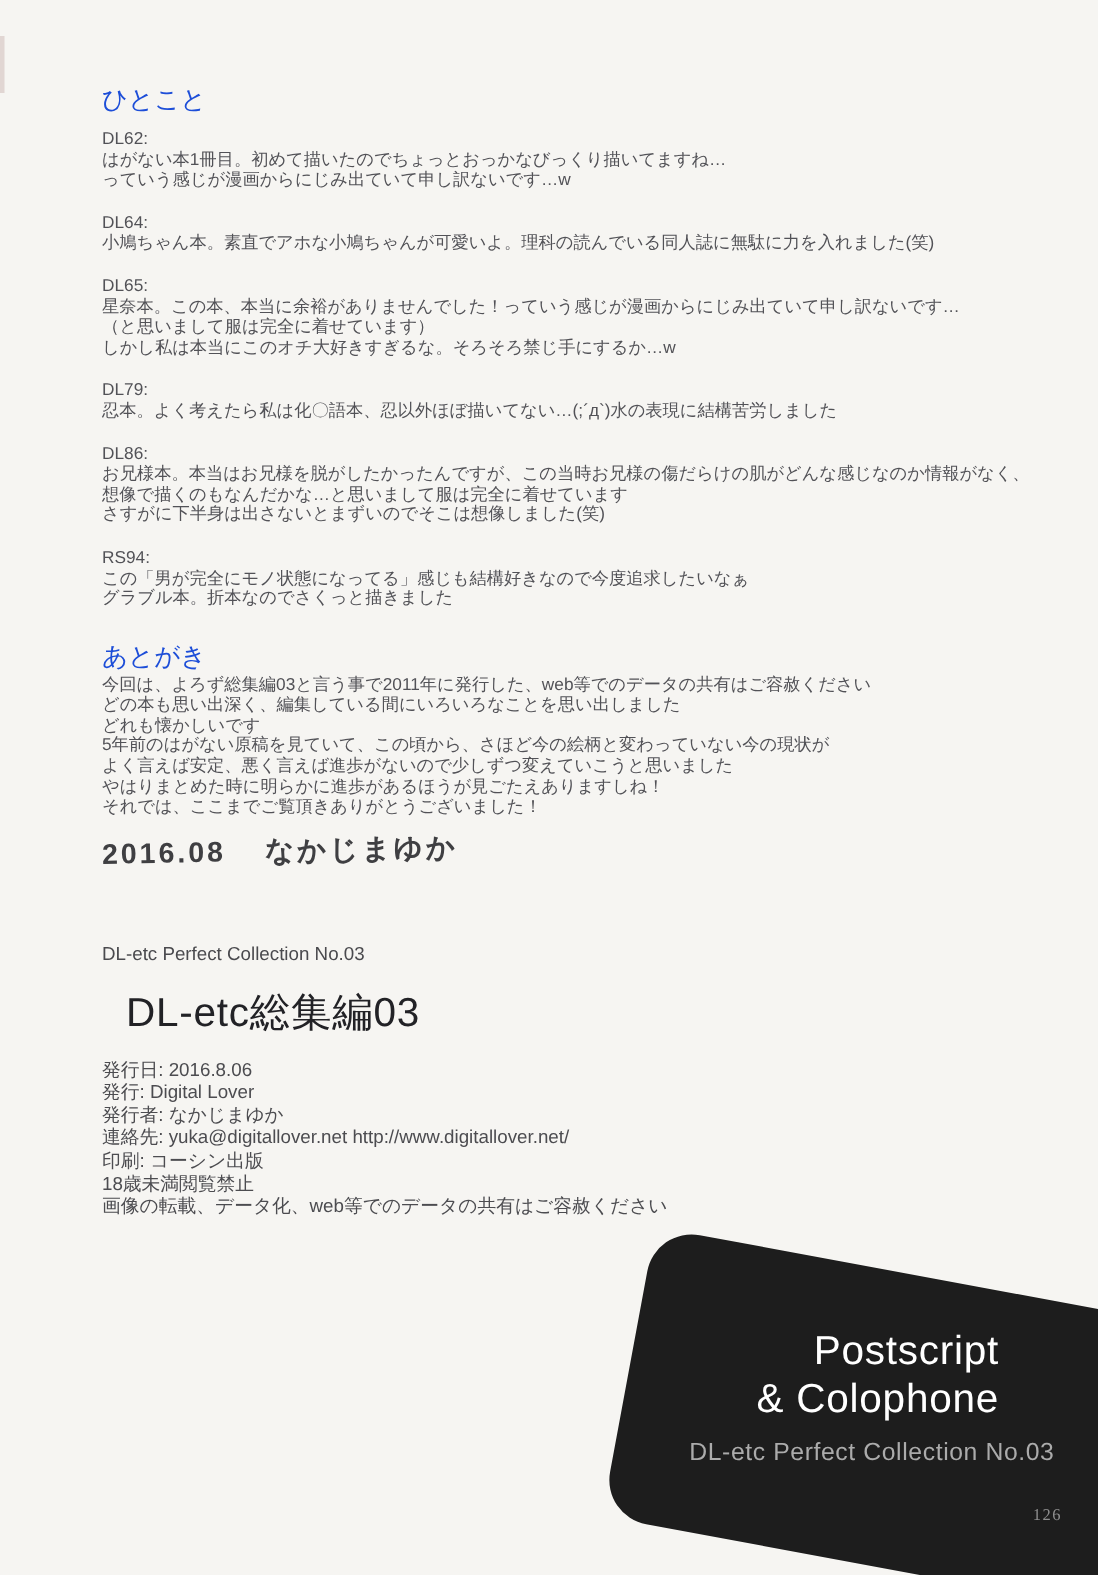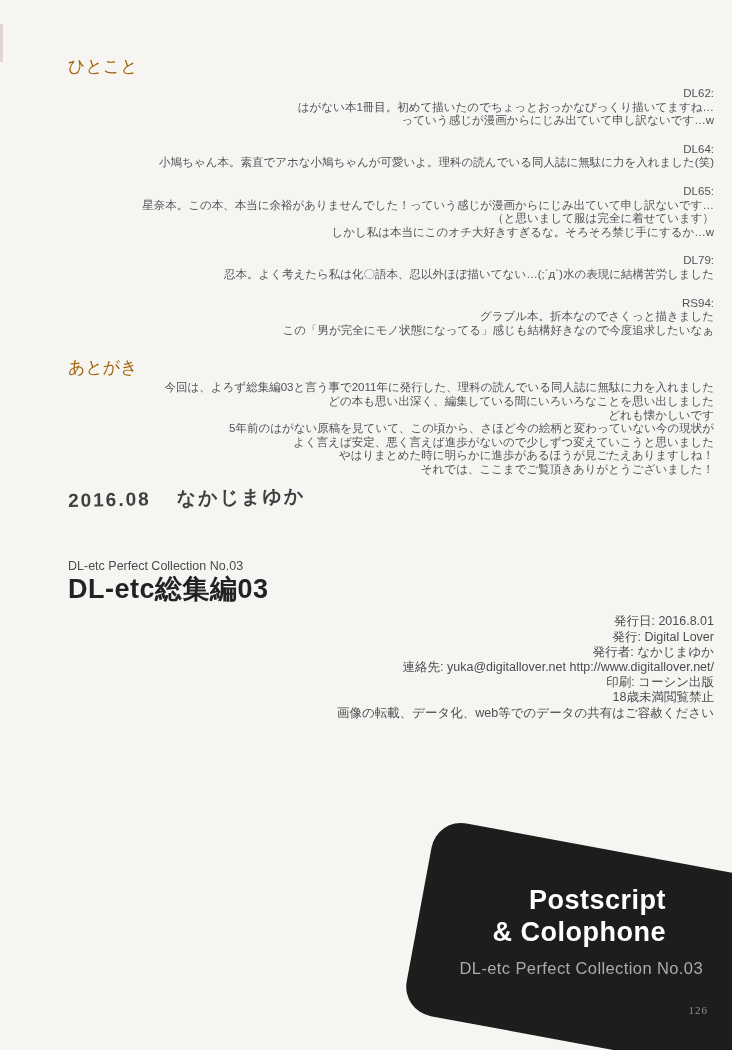--- a/index.html
+++ b/index.html
@@ -23,52 +23,52 @@
   .scan-mark {
     position: absolute; left: 0; top: 24px; width: 3px; height: 38px;
     background: #d8c9c6; opacity: .7;
   }
   .page-body {
     position: absolute; left: 68px; top: 56px; width: 646px;
     font-size: 11.5px; line-height: 13.6px;
   }
   .sec-header {
     font-size: 17px; line-height: 22px; font-weight: normal;
-    color: #a16207; margin: 0 0 9px 0;
+    color: #1d4ed8; margin: 0 0 9px 0;
   }
   .entry { margin: 0 0 15px 0; }
-  .entry-label, .entry-line, .para-line, .colophon-line { white-space: nowrap; text-align: right; }
+  .entry-label, .entry-line, .para-line, .colophon-line { white-space: nowrap; }
   .atogaki-header { margin-top: 20px; margin-bottom: 2px; }
   .signature {
     margin-top: 13px; display: flex; gap: 26px; align-items: baseline;
     font-size: 19px; line-height: 24px; color: #3f3f42;
     letter-spacing: 2px; transform: rotate(-1.2deg); transform-origin: left center;
     font-weight: bold;
   }
   .title-block { margin-top: 46px; }
   .collection-label { font-size: 12.5px; line-height: 15px; color: #4a4a4e; }
   .book-title {
-    font-size: 27px; line-height: 30px; font-weight: bold; color: #222226;
-    letter-spacing: 0.5px; margin: 0;
+    font-size: 27px; line-height: 30px; font-weight: normal; color: #222226;
+    letter-spacing: 0.5px; margin: 16px;
   }
   .colophon { margin-top: 10px; font-size: 12.5px; line-height: 15.2px; color: #4c4c50; }
 
   
   .badge-shape {
     position: absolute; left: 437px; top: 818px;
     width: 620px; height: 196px;
     background: var(--badge-bg);
     border-radius: 30px;
     transform: rotate(10.5deg);
     transform-origin: top left;
   }
   .badge-title {
     position: absolute; top: 884px; right: 66px;
     text-align: right; color: #ffffff;
-    font-size: 27px; line-height: 32px; font-weight: bold;
+    font-size: 27px; line-height: 32px; font-weight: normal;
     letter-spacing: 0.5px;
   }
   .badge-subtitle {
     position: absolute; top: 959px; right: 29px;
     color: var(--badge-subtitle);
     font-size: 16.5px; line-height: 19px; letter-spacing: 0.4px;
   }
   .page-number {
     position: absolute; top: 1004px; right: 24px;
     color: var(--page-number); font-size: 11px; line-height: 13px;
@@ -103,51 +103,57 @@
       <div class="entry-line">星奈本。この本、本当に余裕がありませんでした！っていう感じが漫画からにじみ出ていて申し訳ないです…</div>
       <div class="entry-line">（と思いまして服は完全に着せています）</div>
       <div class="entry-line">しかし私は本当にこのオチ大好きすぎるな。そろそろ禁じ手にするか…w</div>
     </div>
 
     <div class="entry">
       <div class="entry-label">DL79:</div>
       <div class="entry-line">忍本。よく考えたら私は化〇語本、忍以外ほぼ描いてない…(;´д`)水の表現に結構苦労しました</div>
     </div>
 
+    <div class="entry">
+      <div class="entry-label">DL86:</div>
+      <div class="entry-line">お兄様本。本当はお兄様を脱がしたかったんですが、この当時お兄様の傷だらけの肌がどんな感じなのか情報がなく、</div>
+      <div class="entry-line">想像で描くのもなんだかな…と思いまして服は完全に着せています</div>
+      <div class="entry-line">さすがに下半身は出さないとまずいのでそこは想像しました(笑)</div>
+    </div>
 
     <div class="entry">
       <div class="entry-label">RS94:</div>
+      <div class="entry-line">この「男が完全にモノ状態になってる」感じも結構好きなので今度追求したいなぁ</div>
       <div class="entry-line">グラブル本。折本なのでさくっと描きました</div>
-      <div class="entry-line">この「男が完全にモノ状態になってる」感じも結構好きなので今度追求したいなぁ</div>
     </div>
 
     <h2 class="sec-header atogaki-header">あとがき</h2>
 
     <div class="atogaki-para">
-      <div class="para-line">今回は、よろず総集編03と言う事で2011年に発行した、理科の読んでいる同人誌に無駄に力を入れました</div>
+      <div class="para-line">今回は、よろず総集編03と言う事で2011年に発行した、web等でのデータの共有はご容赦ください</div>
       <div class="para-line">どの本も思い出深く、編集している間にいろいろなことを思い出しました</div>
       <div class="para-line">どれも懐かしいです</div>
       <div class="para-line">5年前のはがない原稿を見ていて、この頃から、さほど今の絵柄と変わっていない今の現状が</div>
       <div class="para-line">よく言えば安定、悪く言えば進歩がないので少しずつ変えていこうと思いました</div>
       <div class="para-line">やはりまとめた時に明らかに進歩があるほうが見ごたえありますしね！</div>
       <div class="para-line">それでは、ここまでご覧頂きありがとうございました！</div>
     </div>
 
     <div class="signature">
       <span>2016.08</span>
       <span>なかじまゆか</span>
     </div>
 
     <div class="title-block">
       <div class="collection-label">DL-etc Perfect Collection No.03</div>
       <h1 class="book-title">DL-etc総集編03</h1>
     </div>
 
     <div class="colophon">
-      <div class="colophon-line">発行日: 2016.8.01</div>
+      <div class="colophon-line">発行日: 2016.8.06</div>
       <div class="colophon-line">発行: Digital Lover</div>
       <div class="colophon-line">発行者: なかじまゆか</div>
       <div class="colophon-line">連絡先: yuka@digitallover.net  http://www.digitallover.net/</div>
       <div class="colophon-line">印刷: コーシン出版</div>
       <div class="colophon-line">18歳未満閲覧禁止</div>
       <div class="colophon-line">画像の転載、データ化、web等でのデータの共有はご容赦ください</div>
     </div>
 
   </div>
 

